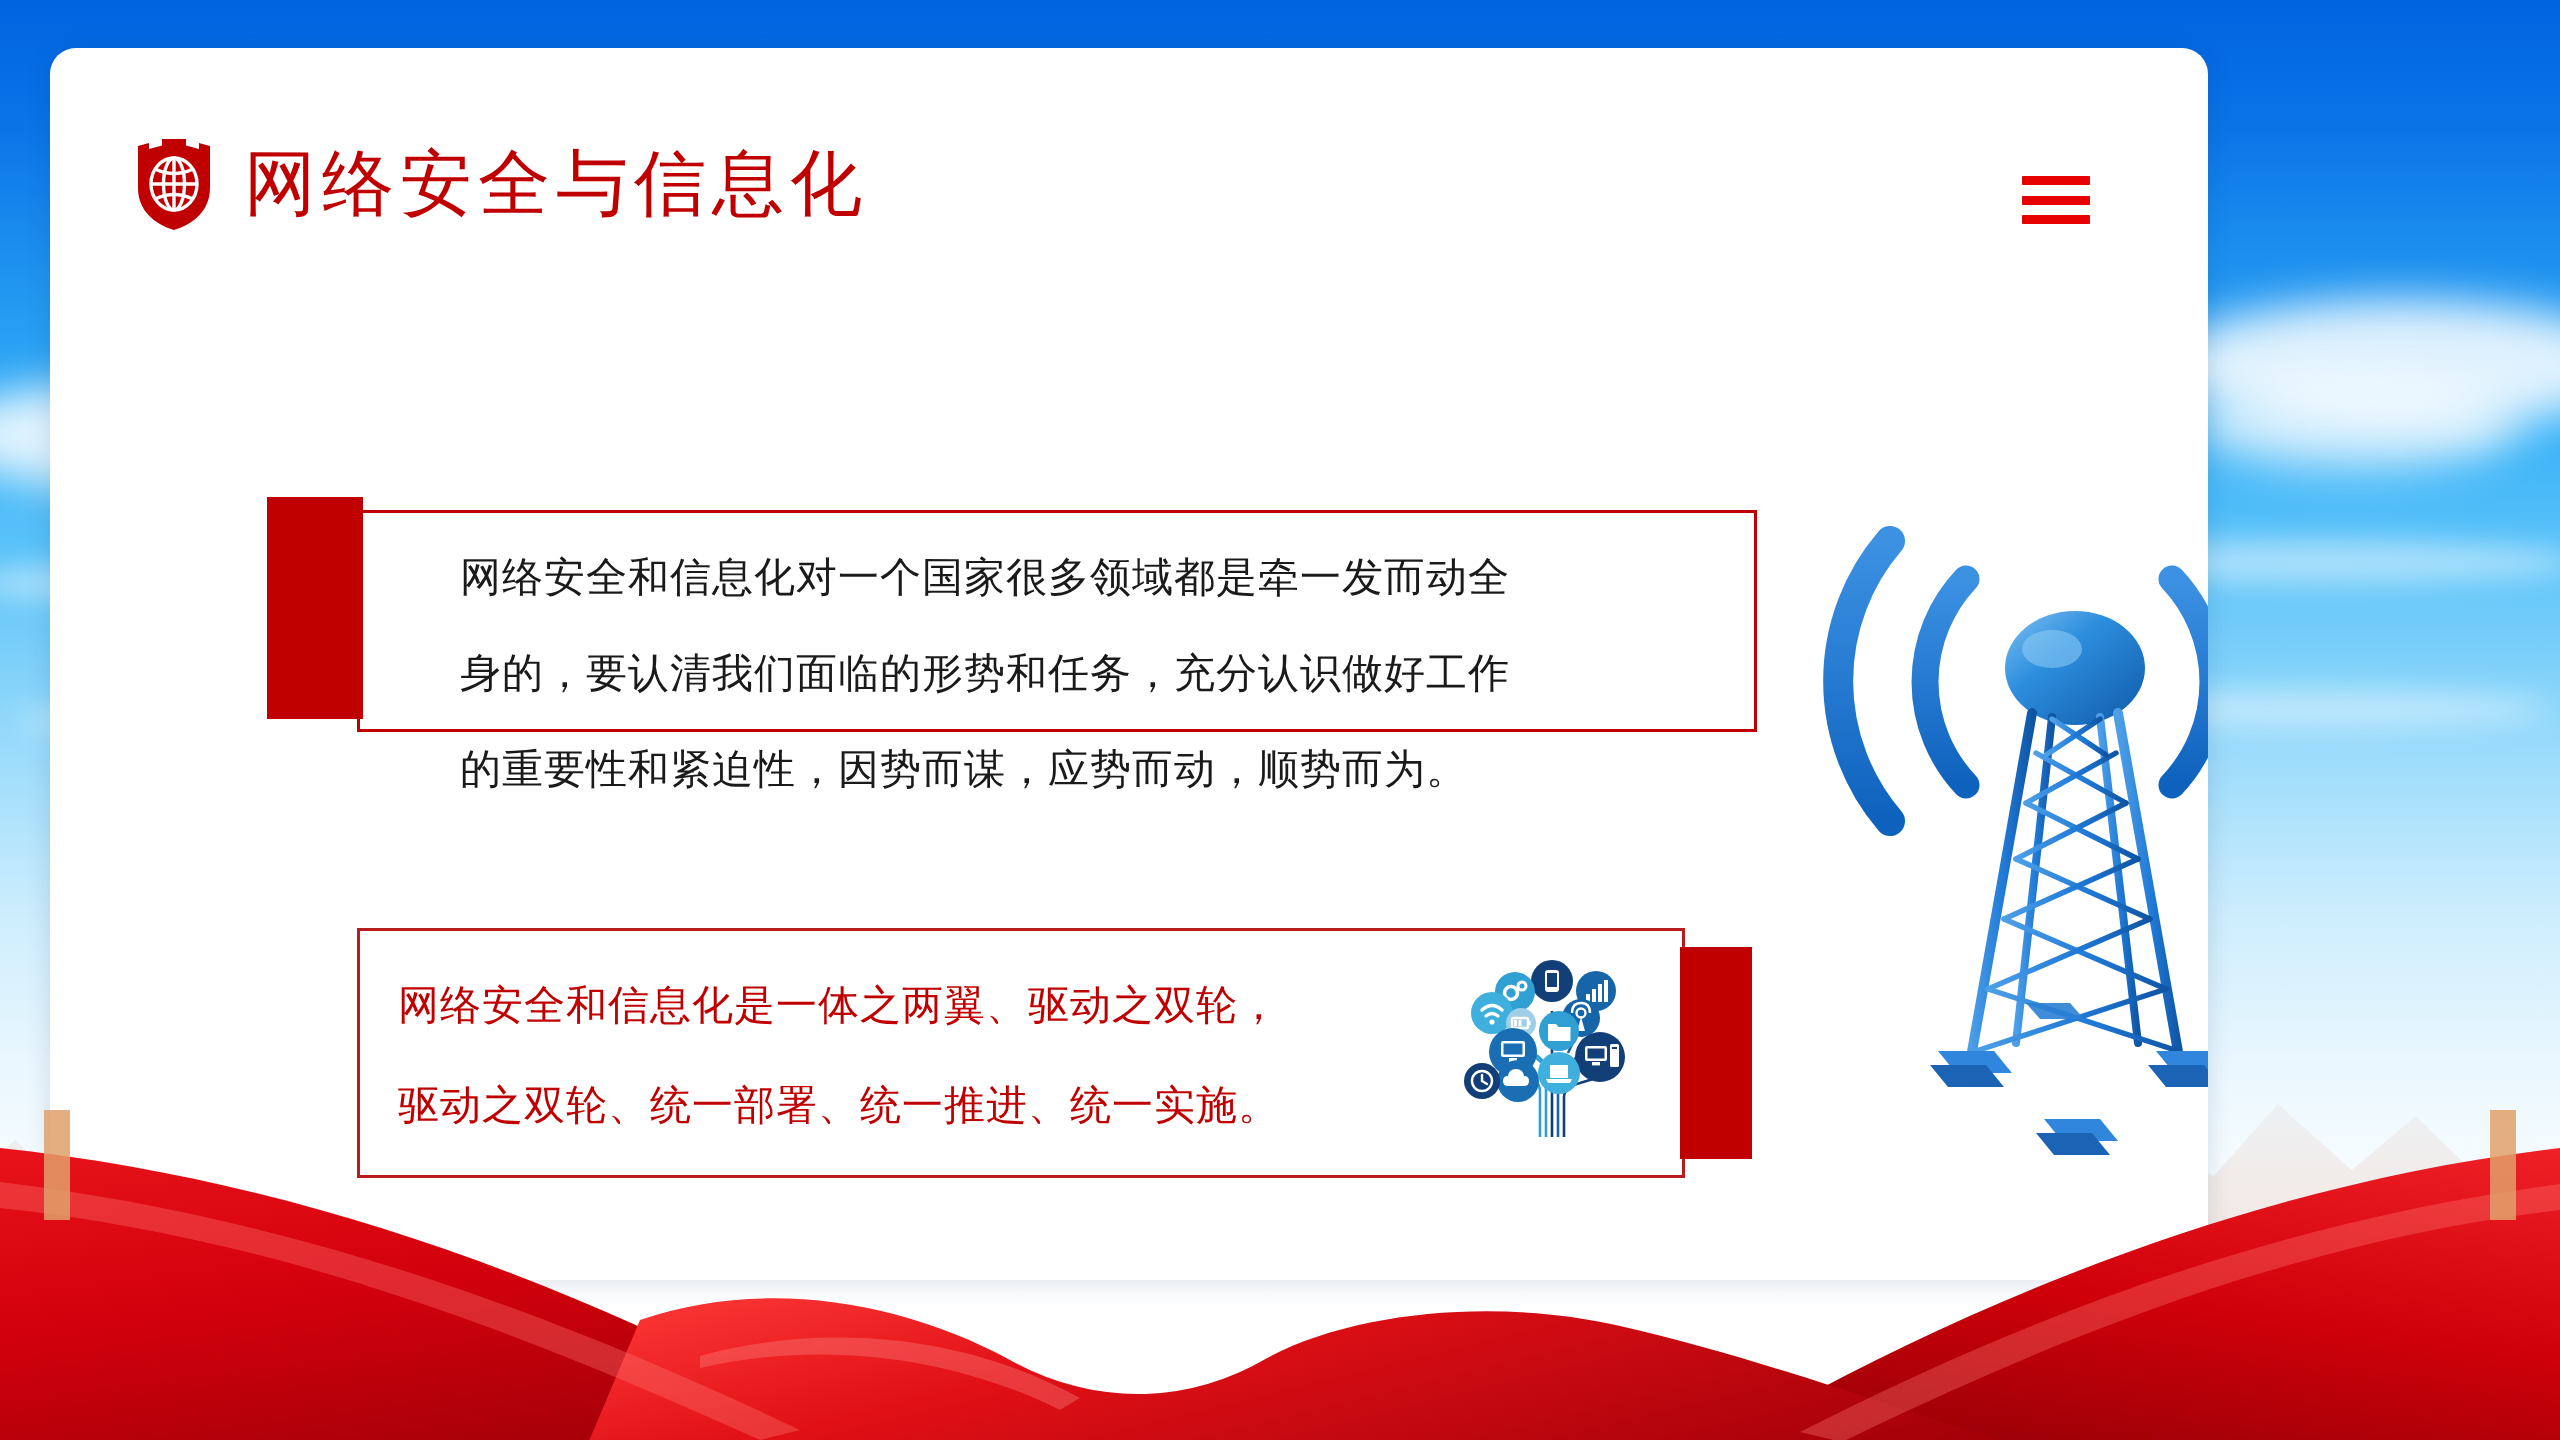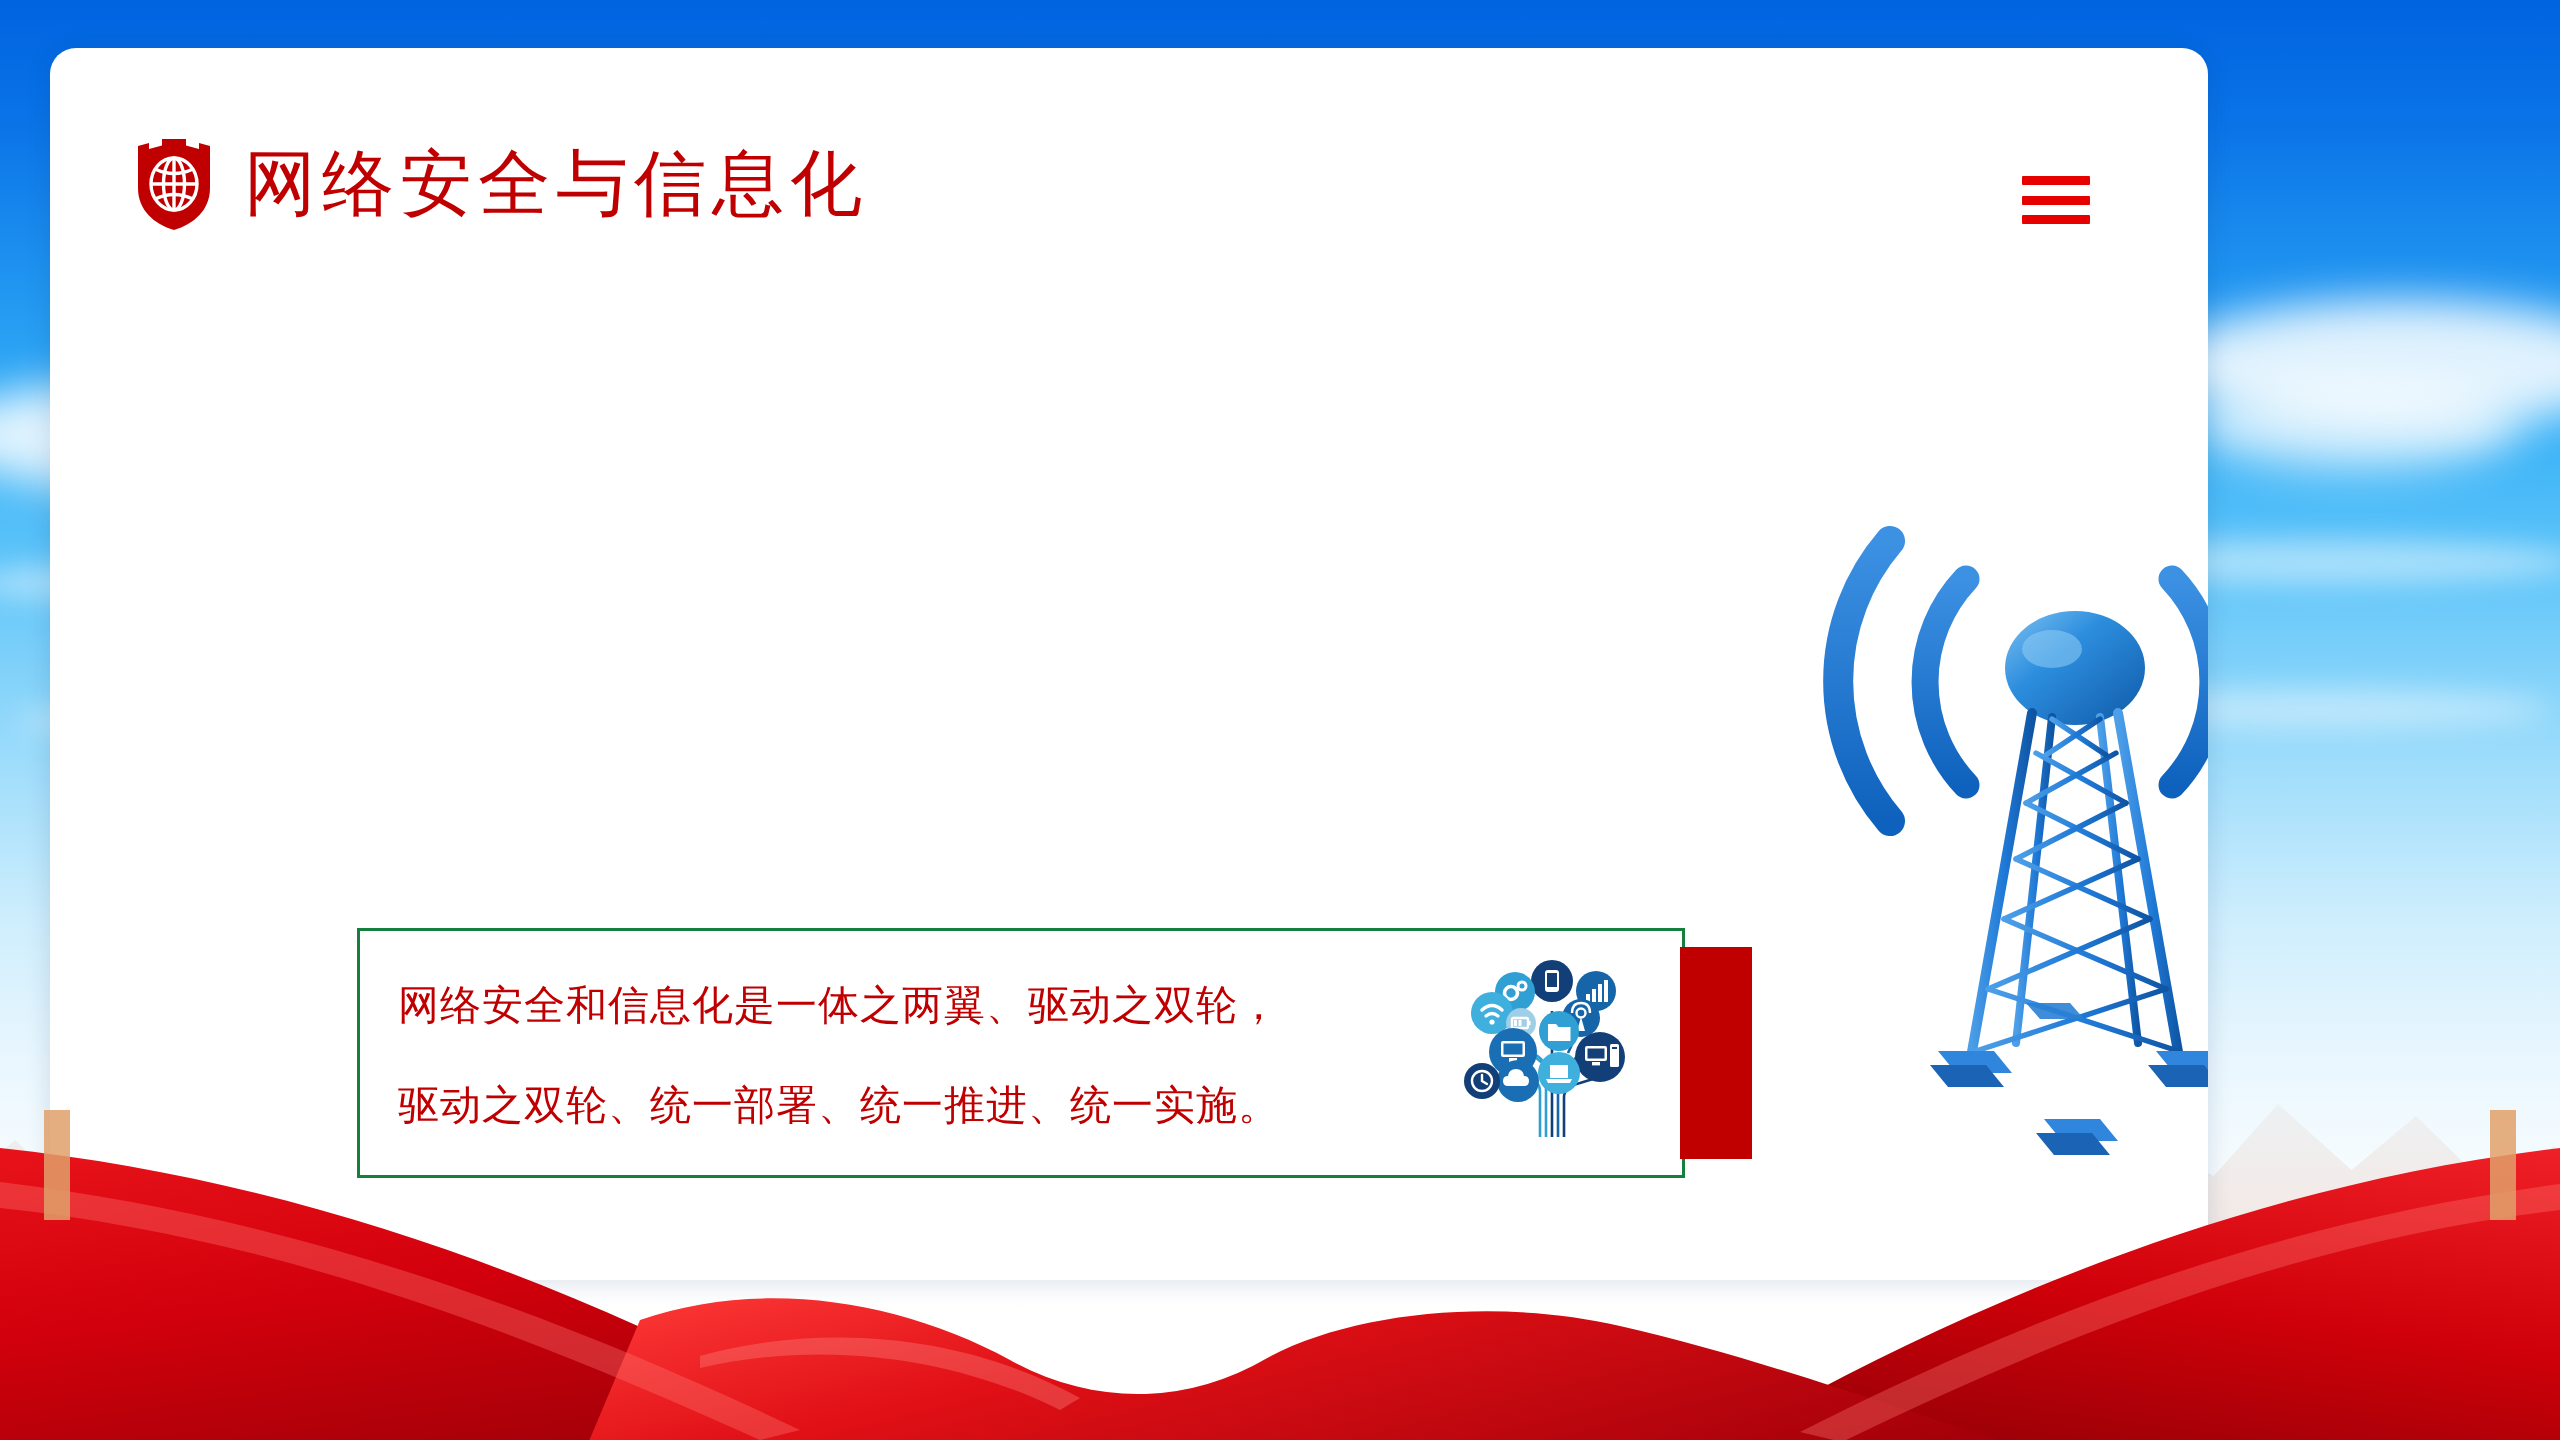--- a/index.html
+++ b/index.html
@@ -80,21 +80,21 @@
   #quote-one-text{
     position:absolute;left:100px;top:16px;right:38px;
     font-size:41px;line-height:96px;color:#1a1a1a;letter-spacing:1px;text-align:justify;
     font-family:"Liberation Serif","DejaVu Serif",serif;
   }
   #quote-one-text p{margin:0;white-space:nowrap;}
 
   
   #quote-two{
     position:absolute;left:307px;top:880px;width:1328px;height:250px;
-    border:3px solid #15803d;box-sizing:border-box;background:#fff;
+    border:3px solid #b91c1c;box-sizing:border-box;background:#fff;
   }
   #quote-two-bar{position:absolute;right:-70px;top:16px;width:72px;height:212px;background:#c00000;}
   #quote-two-text{
     position:absolute;left:38px;top:24px;
     font-size:41px;line-height:100px;color:#c00000;letter-spacing:1px;
     font-family:"Liberation Serif","DejaVu Serif",serif;
   }
   #quote-two-text p{margin:0;white-space:nowrap;}
 
   
@@ -139,20 +139,28 @@
       <div id="page-title">网络安全与信息化</div>
     </div>
 
     <div id="menu-button">
       <span></span>
       <span></span>
       <span></span>
     </div>
   </div>
 
+  <div id="quote-one">
+    <div id="quote-one-bar"></div>
+    <div id="quote-one-text">
+      <p>网络安全和信息化对一个国家很多领域都是牵一发而动全</p>
+      <p>身的，要认清我们面临的形势和任务，充分认识做好工作</p>
+      <p>的重要性和紧迫性，因势而谋，应势而动，顺势而为。</p>
+    </div>
+  </div>
 
   <div id="quote-two">
     <div id="quote-two-bar"></div>
     <div id="quote-two-text">
       <p>网络安全和信息化是一体之两翼、驱动之双轮，</p>
       <p>驱动之双轮、统一部署、统一推进、统一实施。</p>
     </div>
   </div>
 
   <svg id="tech-tree" viewBox="0 0 180 198">

